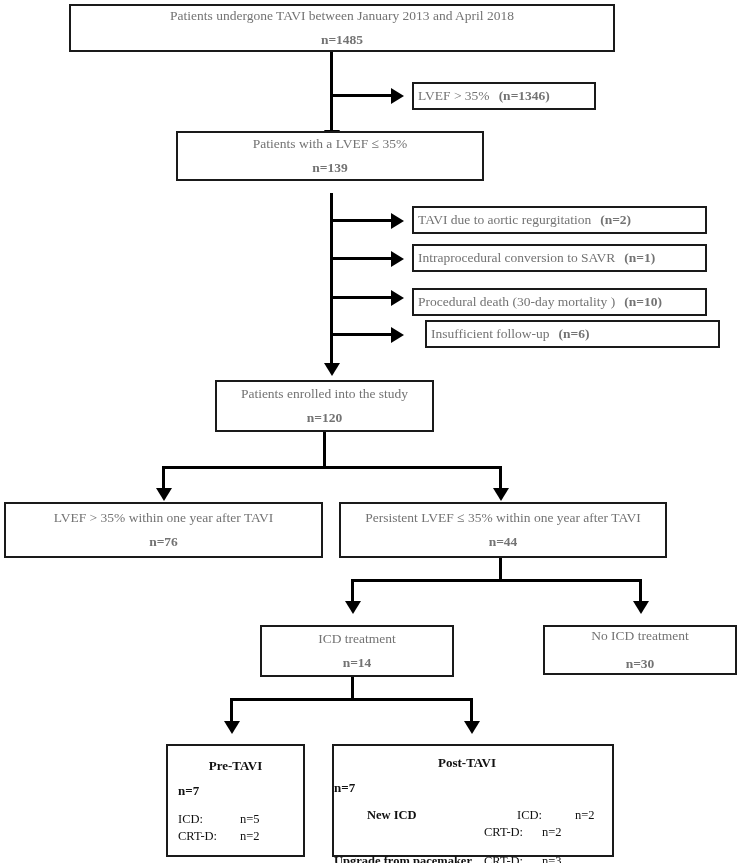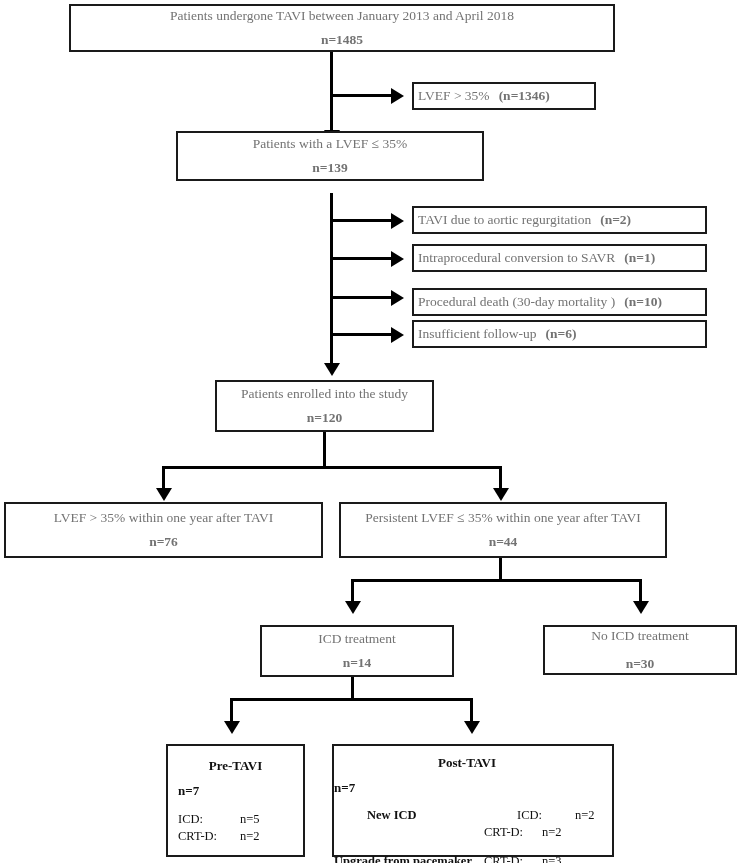--- a/index.html
+++ b/index.html
@@ -134,21 +134,21 @@
 
   <div class="hline" style="left:331px; top:296px; width:62px;"></div>
   <div class="arrow-right" style="left:391px; top:290px;"></div>
   <div class="box inline-n" style="left:412px; top:288px; width:295px; height:28px;">
     <span class="label">Procedural death (30-day mortality )</span>
     <span class="count">(n=10)</span>
   </div>
 
   <div class="hline" style="left:331px; top:333px; width:62px;"></div>
   <div class="arrow-right" style="left:391px; top:327px;"></div>
-  <div class="box inline-n" style="left:412px; top:320px; width:295px; height:28px;">
+  <div class="box inline-n" style="left:425px; top:320px; width:295px; height:28px;">
     <span class="label">Insufficient follow-up</span>
     <span class="count">(n=6)</span>
   </div>
 
   <div class="box" style="left:215px; top:380px; width:219px; height:52px;">
     <span class="line1">Patients enrolled into the study</span>
     <span class="line2">n=120</span>
   </div>
 
   <div class="vline" style="left:323px; top:432px; height:37px;"></div>

